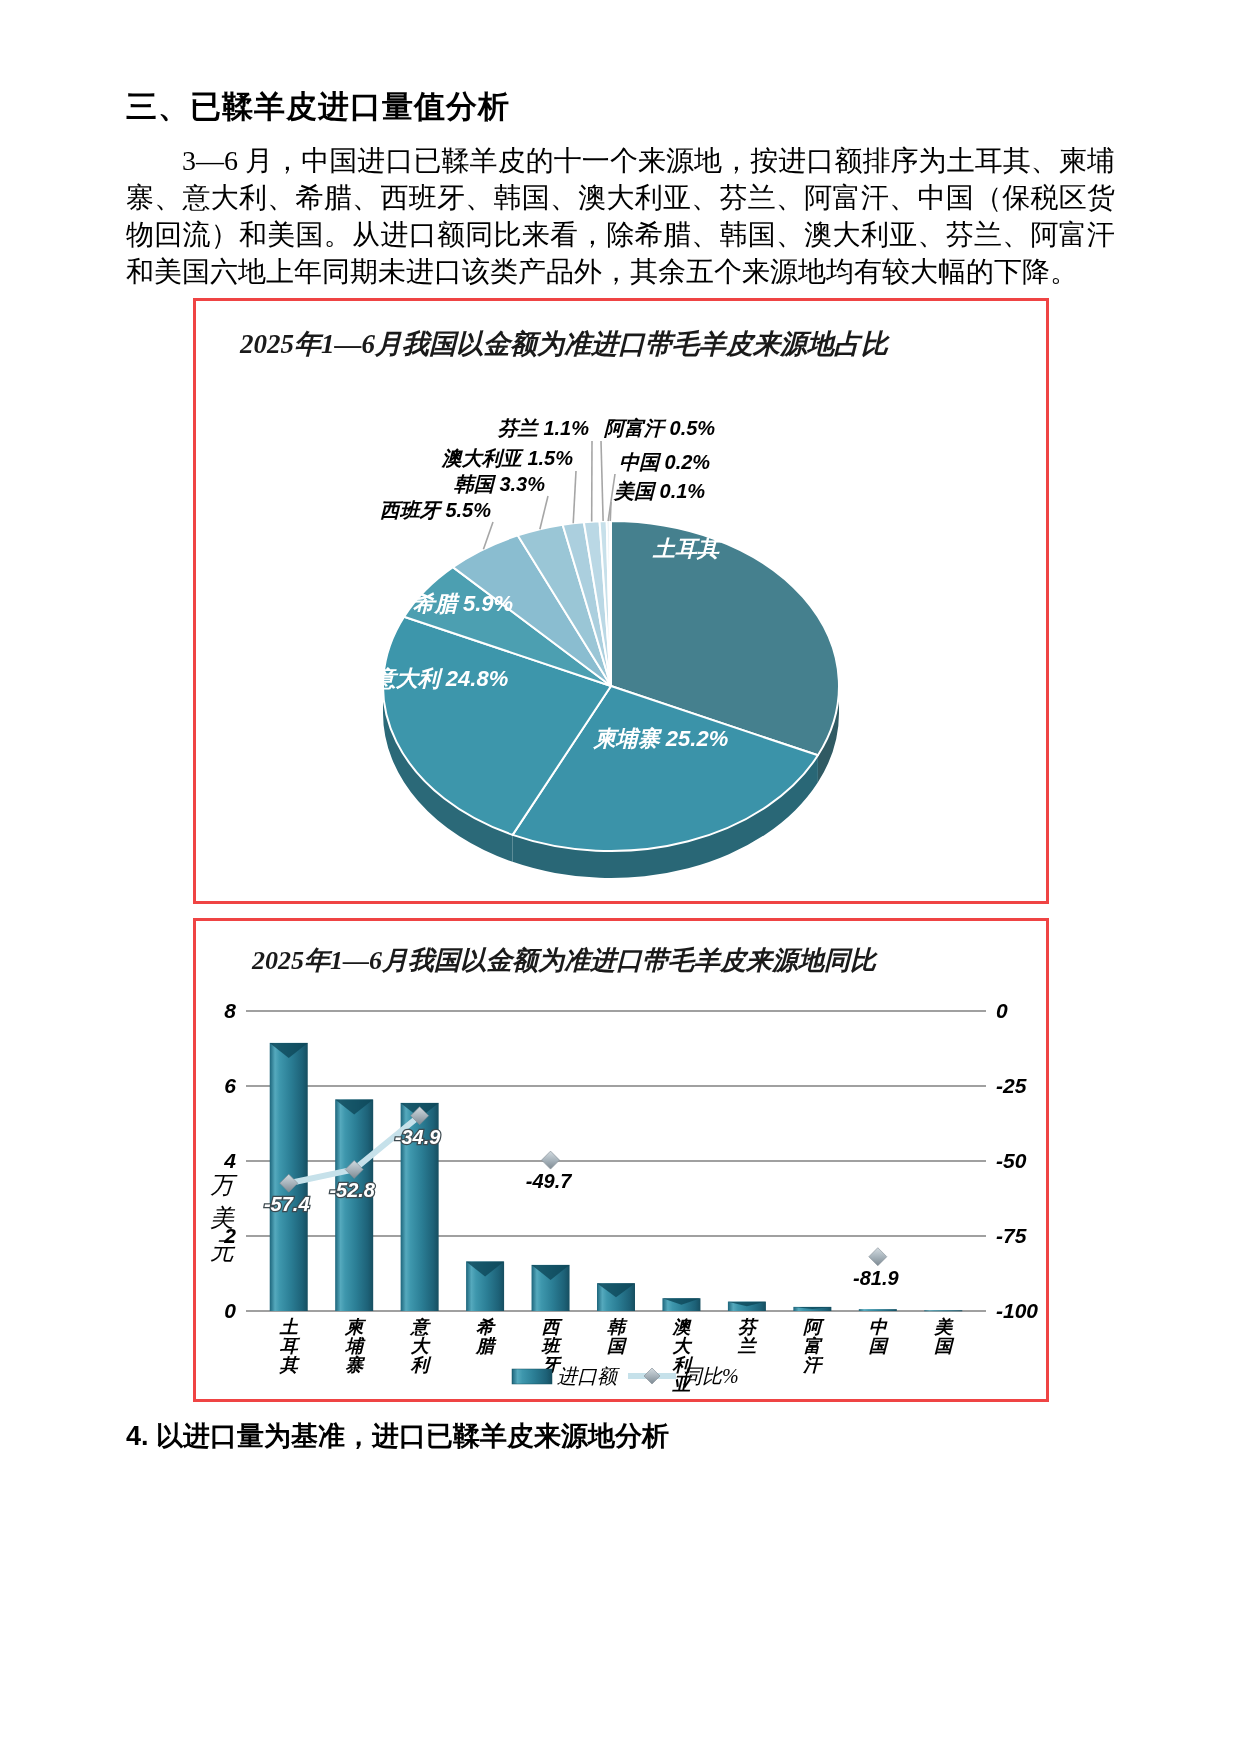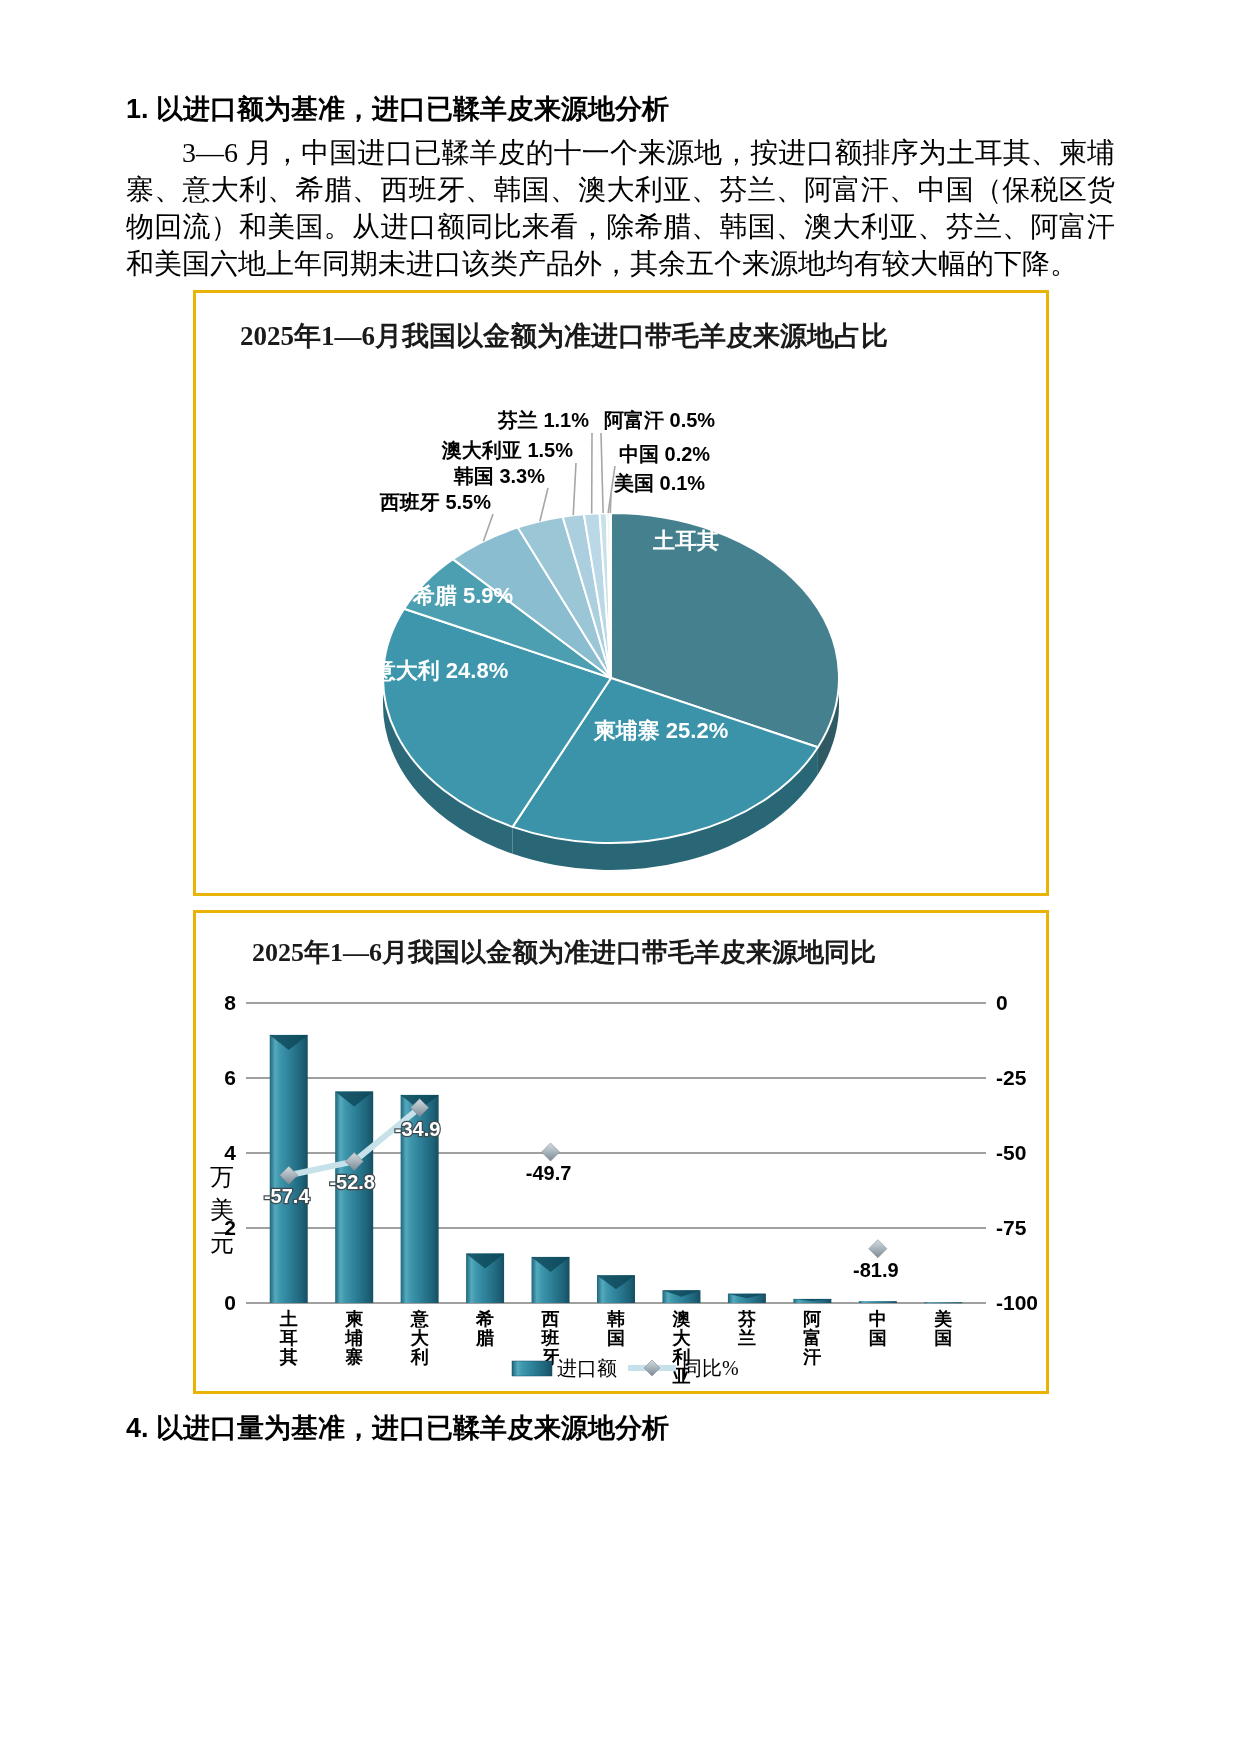--- a/index.html
+++ b/index.html
@@ -16,35 +16,35 @@
     font-size:28px;line-height:37px;margin:0;text-align:justify;
   }
   p.indent{text-indent:2em;}
   p.fill-last{text-align-last:justify;}
   h2.sub{
     font-family:"Liberation Sans","DejaVu Sans",sans-serif;
     font-size:27px;font-weight:bold;margin:5px 0 7px 0;
   }
   h2.sub2{margin-top:16px;}
   figure.chart-box{
-    width:850px;margin:8px auto 0 auto;border:3px solid #eab308;
-    padding:0;background:#fff;
+    width:850px;margin:8px auto 0 auto;border:3px solid #ef4444;
+    padding:0;background:#fff;font-style:italic;
   }
   figure.chart-box + figure.chart-box{margin-top:14px;}
   figure svg{display:block;}
   .svg-serif{font-family:"Liberation Serif","DejaVu Serif",serif;}
 </style>
 </head>
 <body>
 
 <div class="page">
 
-
-
-  <h2 class="sub">1. 以进口额为基准，进口已鞣羊皮来源地分析</h2>
+  <h1 class="sec-title">三、已鞣羊皮进口量值分析</h1>
+
+
 
   <p class="body indent">3—6 月，中国进口已鞣羊皮的十一个来源地，按进口额排序为土耳其、柬埔寨、意大利、希腊、西班牙、韩国、澳大利亚、芬兰、阿富汗、中国（保税区货物回流）和美国。从进口额同比来看，除希腊、韩国、澳大利亚、芬兰、阿富汗和美国六地上年同期未进口该类产品外，其余五个来源地均有较大幅的下降。</p>
 
   <figure class="chart-box">
     <svg id="pie-svg" class="svg-serif" width="850" height="600" viewBox="0 0 850 600">
         <text x="368" y="52" text-anchor="middle" font-size="27" font-weight="bold" font-family="&quot;Liberation Serif&quot;,&quot;DejaVu Serif&quot;,serif" fill="#1a1a1a">2025年1—6月我国以金额为准进口带毛羊皮来源地占比</text>
         <g>
           <path d="M643,385 A228,165 0 0 1 621.9064487953747,454.31414518794804 L621.9064487953747,481.31414518794804 A228,165 0 0 0 643,412 Z" fill="#305a63"></path>
           <path d="M621.9064487953747,454.31414518794804 A228,165 0 0 1 316.6280215847414,533.8521032957535 L316.6280215847414,560.8521032957535 A228,165 0 0 0 621.9064487953747,481.31414518794804 Z" fill="#296776"></path>
           <path d="M316.6280215847414,533.8521032957535 A228,165 0 0 1 187,385.00000000000006 L187,412.00000000000006 A228,165 0 0 0 316.6280215847414,560.8521032957535 Z" fill="#2b6978"></path>

